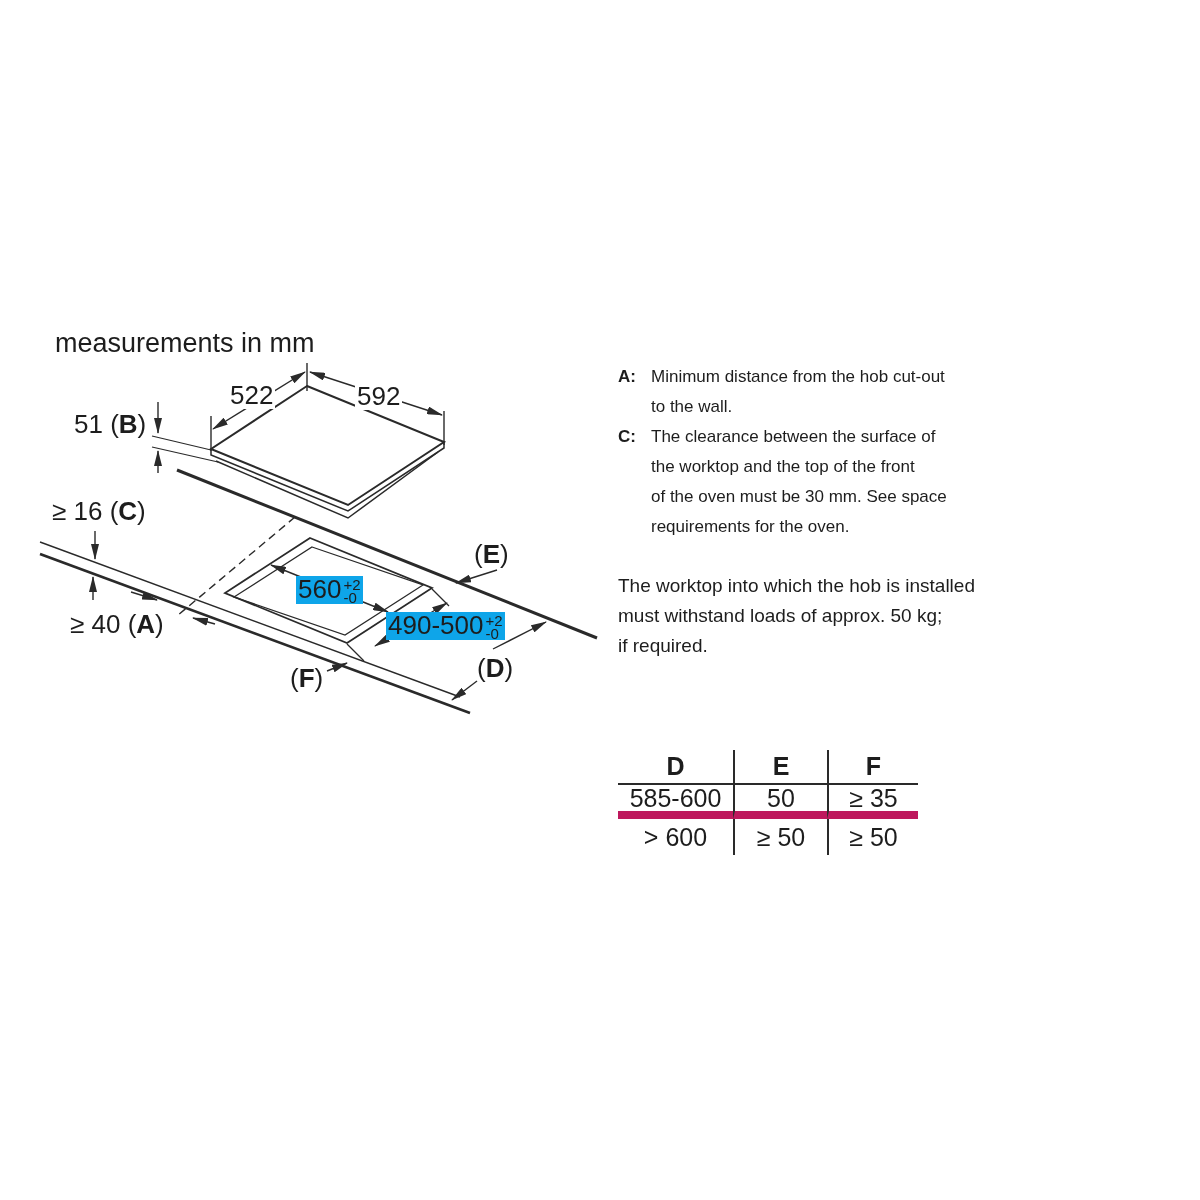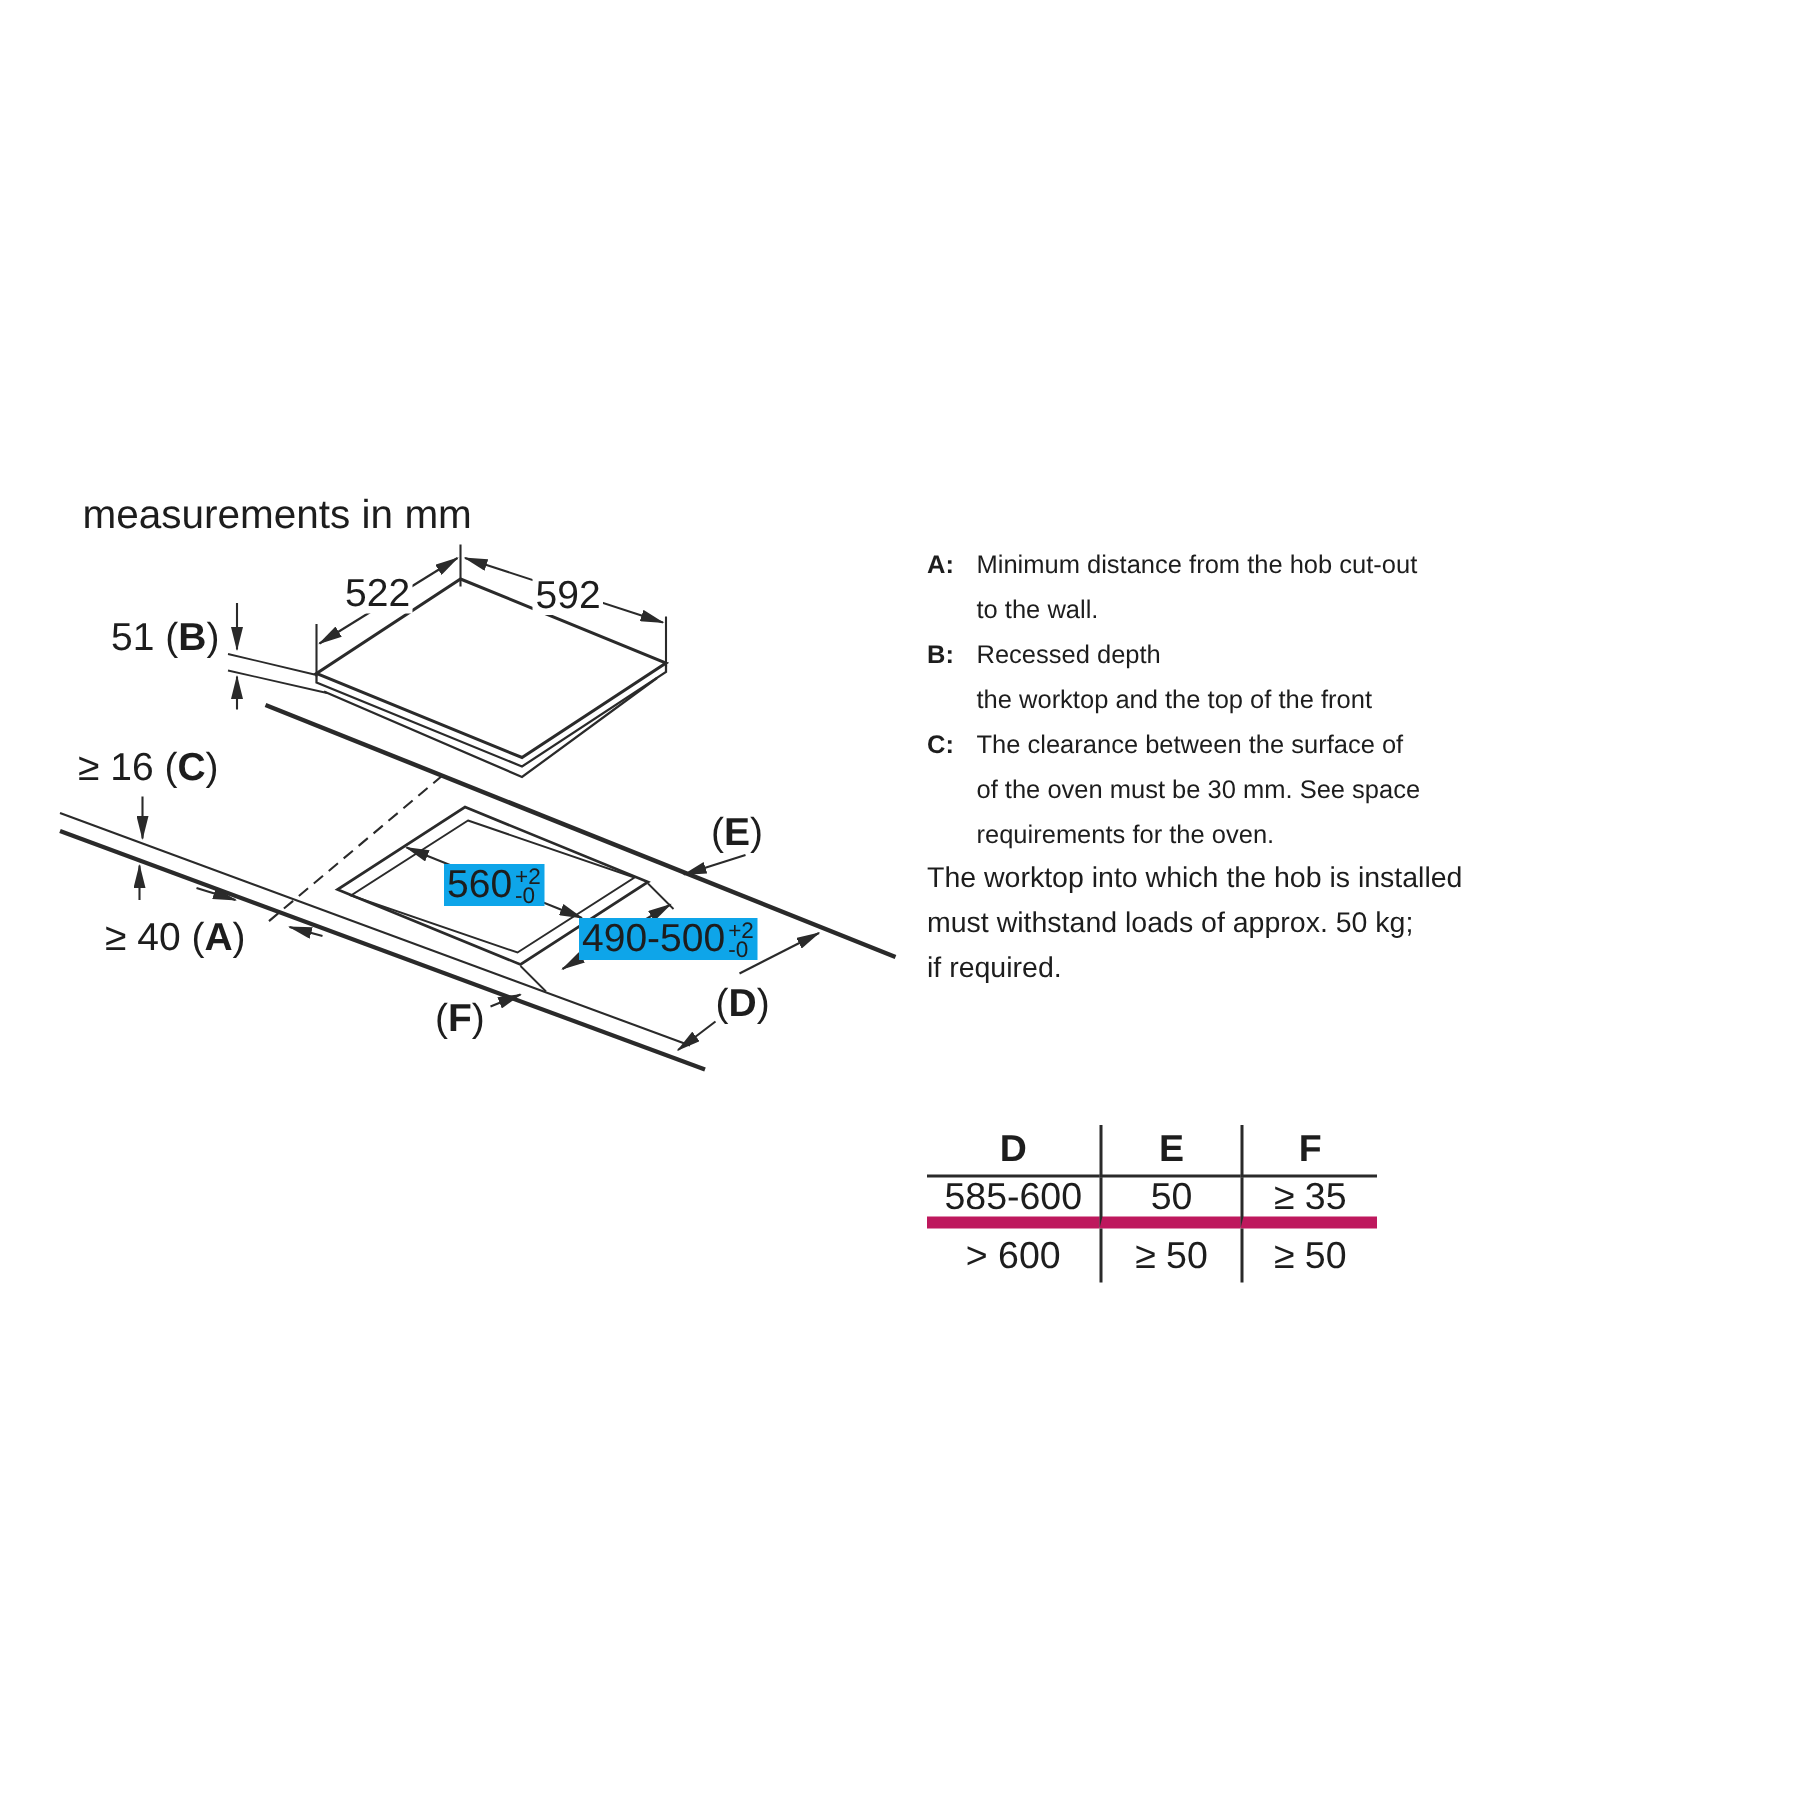--- a/index.html
+++ b/index.html
@@ -125,23 +125,22 @@
       <span>490-500</span>
       <span class="tol">
         <span>+2</span>
         <span>-0</span>
       </span>
     </div>
 
   <div class="legend">
     <div class="ln"><span class="letter">A:</span><span>Minimum distance from the hob cut-out</span></div>
     <div class="ln cont"><span>to the wall.</span></div>
-    <div class="ln"><span class="letter">B:</span><span>Recessed depth</span></div>
+    <div class="ln"><span class="letter">C:</span><span>The clearance between the surface of</span></div>
     <div class="ln cont"><span>the worktop and the top of the front</span></div>
-    <div class="ln"><span class="letter">C:</span><span>The clearance between the surface of</span></div>
     <div class="ln cont"><span>of the oven must be 30 mm. See space</span></div>
     <div class="ln cont"><span>requirements for the oven.</span></div>
   </div>
 
   <div class="para">
     <div class="ln">The worktop into which the hob is installed</div>
     <div class="ln">must withstand loads of approx. 50 kg;</div>
     <div class="ln">if required.</div>
   </div>
 

